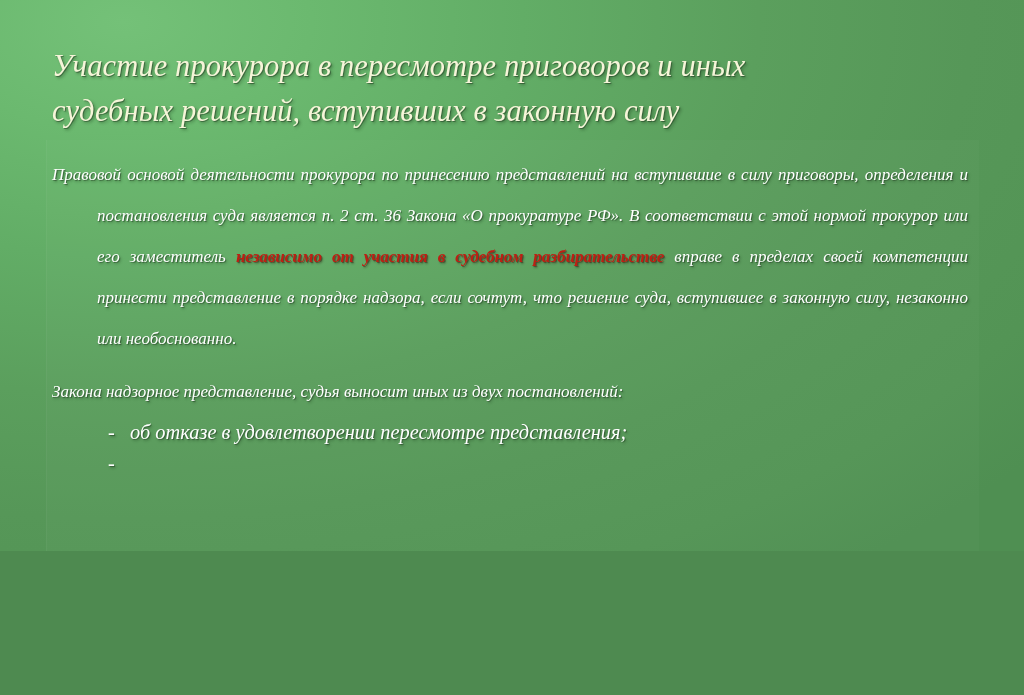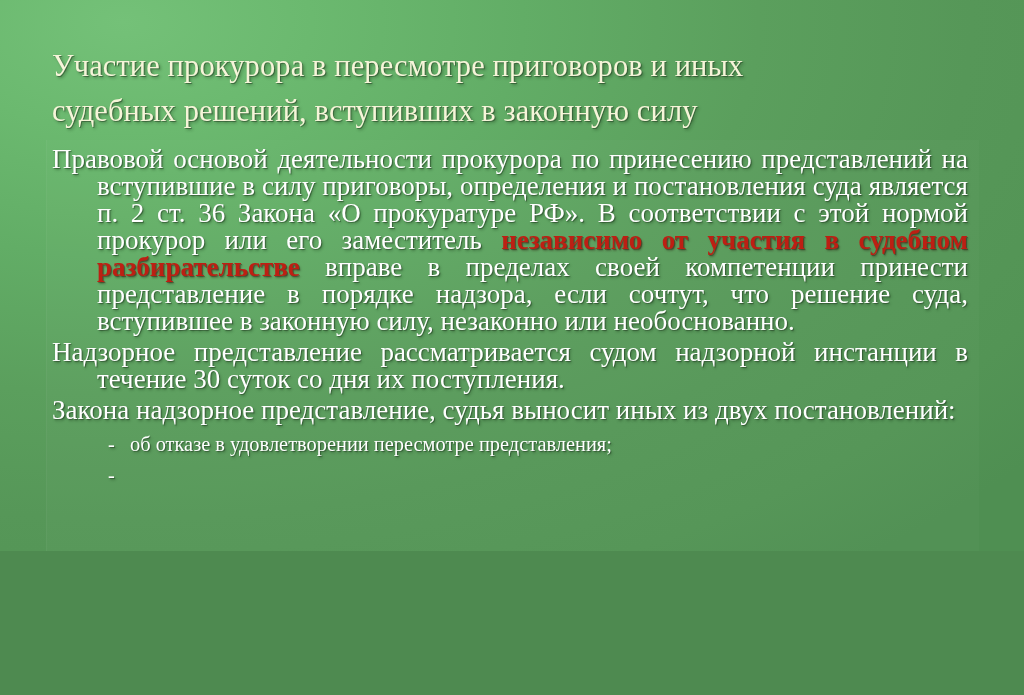--- a/index.html
+++ b/index.html
@@ -18,20 +18,21 @@
     background-image:
       radial-gradient(115% 125% at 12% 4%,
         #74c178 0%,
         #6bb96f 16%,
         #62ad66 34%,
         #5b9f5d 54%,
         #569758 72%,
         #539455 88%,
         #4f8f52 100%);
     font-family: "Liberation Serif", "DejaVu Serif", serif;
+    font-style: italic;
     -webkit-font-smoothing: antialiased;
   }
 
   
   .placeholder-frame {
     position: absolute;
     left: 46px;
     top: 140px;
     width: 932px;
     height: 516px;
@@ -62,24 +63,24 @@
   }
 
   .body-block {
     position: absolute;
     left: 52px;
     top: 142px;
     width: 916px;
   }
 
   .para {
-    margin: 4px 0 0 0;
+    margin: 12px 0 0 0;
     color: #ffffff;
-    font-size: 27px;
-    line-height: 27px;
+    font-size: 17px;
+    line-height: 41px;
     text-align: justify;
     text-align-last: left;
     text-indent: 0;
     padding-left: 45px;
     text-shadow:
       1px 1px 0 rgba(38, 68, 38, 0.52),
       1.5px 1.5px 2.5px rgba(22, 52, 22, 0.40);
     hyphens: none;
   }
 
@@ -136,23 +137,20 @@
     <h1 class="slide-title">Участие прокурора в пересмотре приговоров и иных
 судебных решений, вступивших в законную силу</h1>
   </div>
 
   <div class="body-block">
 
     <p class="para p1">
       <span class="hang">Правовой</span><span> основой деятельности прокурора по принесению представлений на вступившие в силу приговоры, определения и постановления суда является п. 2 ст. 36 Закона «О прокуратуре РФ». В соответствии с этой нормой прокурор или его заместитель </span><span class="hl-red">независимо от участия в судебном разбирательстве</span><span> вправе в пределах своей компетенции принести представление в порядке надзора, если сочтут, что решение суда, вступившее в законную силу, незаконно или необоснованно.</span>
     </p>
 
-    <p class="para p2">
-      <span class="hang">Надзорное</span><span> представление рассматривается судом надзорной инстанции в течение 30 суток со дня их поступления.</span>
-    </p>
 
     <p class="para p3">
       <span class="hang">Закона</span><span> надзорное представление, судья выносит иных из двух постановлений:</span>
     </p>
 
     <ul class="bullets">
       <li class="bullet">
         <span class="dash">-</span><span>об отказе в удовлетворении пересмотре представления;</span>
       </li>
       <li class="bullet">

